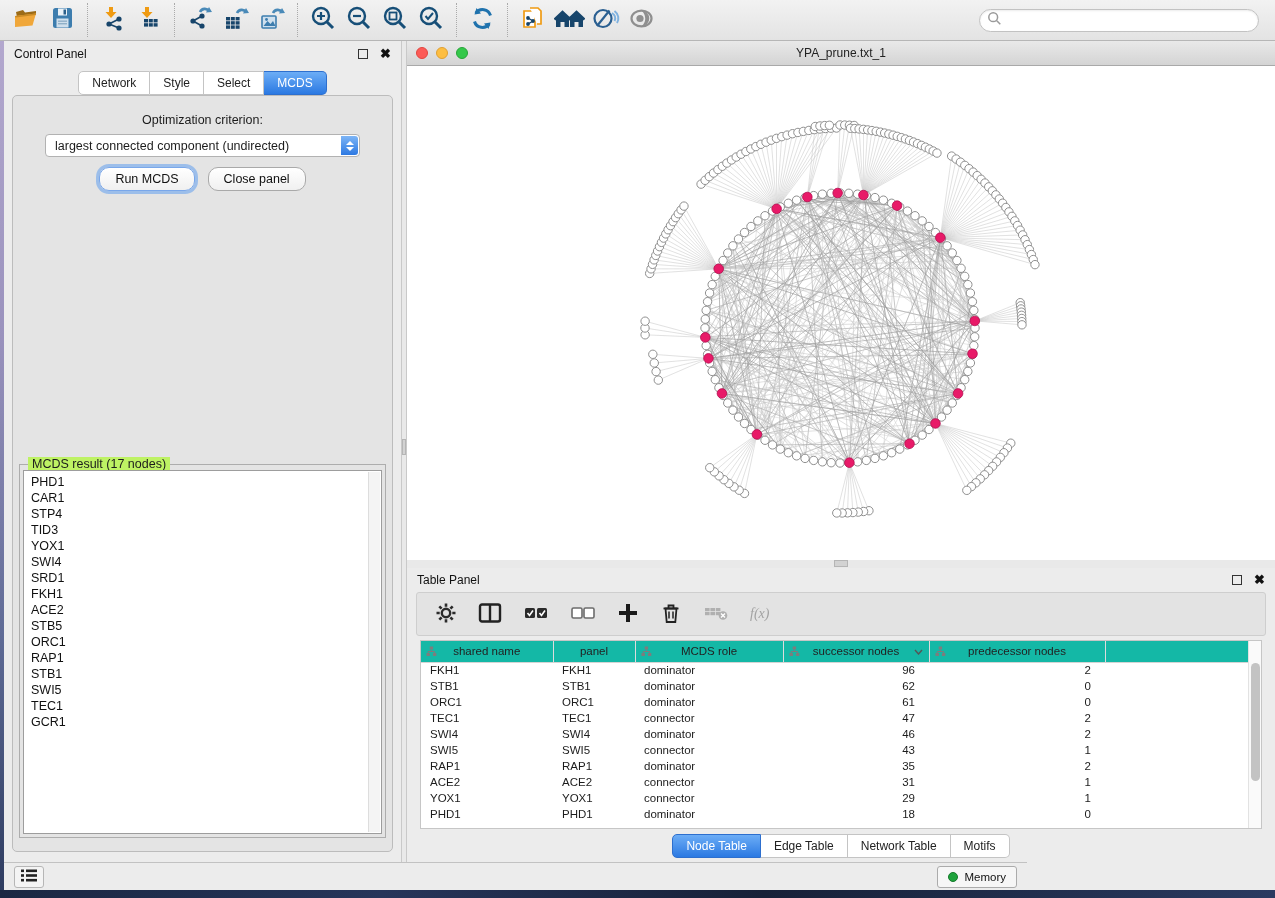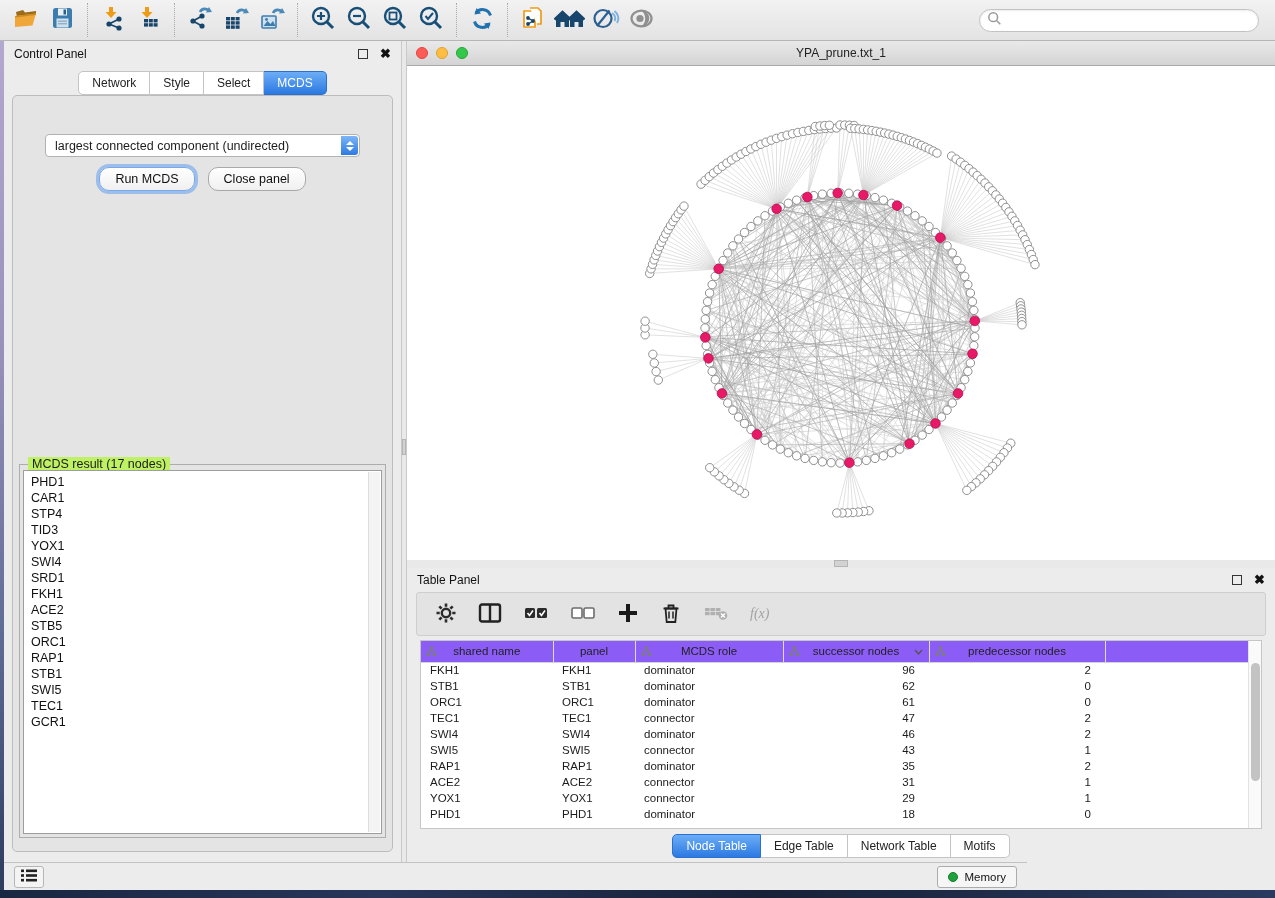--- a/index.html
+++ b/index.html
@@ -86,21 +86,21 @@
   
   #table-panel { position:absolute; left:407px; top:568px; width:868px; height:294px; background:#ececec; }
   #tp-toolbar { position:absolute; left:9px; right:9px; top:24px; height:44px; background:#e3e3e3;
     border:1px solid #cecece; border-radius:3px; display:flex; align-items:center; gap:21px; padding-left:18px; }
   .tp-ic { display:flex; align-items:center; justify-content:center; background:none; border:none; }
   .fx { font-family:"Liberation Serif", serif; font-style:italic; font-size:14px; color:#a2a2a2; }
 
   #tp-tablewrap { position:absolute; left:13px; right:13px; top:72px; height:189px;
     background:#fff; border:1px solid #c6c6c6; }
   table.nodes { border-collapse:collapse; table-layout:fixed; width:828px; }
-  table.nodes th { height:21px; background:#8b5cf6; border-bottom:1px solid #d4d4d4; border-right:1px solid #dcdcdc;
+  table.nodes th { height:21px; background:#14b8a6; border-bottom:1px solid #d4d4d4; border-right:1px solid #dcdcdc;
     font-weight:normal; font-size:11.5px; color:#222; position:relative; }
   table.nodes th .hdr-label { display:block; text-align:center; padding:0 18px; overflow:hidden; white-space:nowrap; }
   table.nodes th .tree-ic { position:absolute; left:5px; top:5px; }
   table.nodes th .sort-ic { position:absolute; right:6px; top:8px; }
   table.nodes td { height:16px; font-size:11.5px; padding:0 0 0 9px; white-space:nowrap; overflow:hidden; }
   table.nodes td.num { text-align:right; padding:0 14px 0 0; }
   #tp-vscroll { position:absolute; right:0; top:0; bottom:0; width:13px; background:#fafafa; border-left:1px solid #e2e2e2; }
   #tp-vscroll .thumb { position:absolute; left:1.5px; width:9px; top:22px; height:118px; background:#c3c3c3; border-radius:5px; }
   #tp-tabs { position:absolute; left:0; right:0; top:266px; text-align:center; }
 
@@ -307,20 +307,21 @@
     </div>
     <div id="cp-tabs">
       <span class="seg" id="cp-seg">
           <button class="seg-btn">Network</button>
           <button class="seg-btn">Style</button>
           <button class="seg-btn">Select</button>
           <button class="seg-btn active">MCDS</button>
         </span>
     </div>
     <div id="cp-box">
+      <div id="opt-label">Optimization criterion:</div>
       <div class="combo">
         <span>largest connected component (undirected)</span>
         <span class="combo-stepper">
             <span class="tri-up"></span>
             <span class="tri-down"></span>
           </span>
       </div>
       <div id="cp-buttons">
         <button class="mac-btn focused">Run MCDS</button>
         <button class="mac-btn">Close panel</button>

